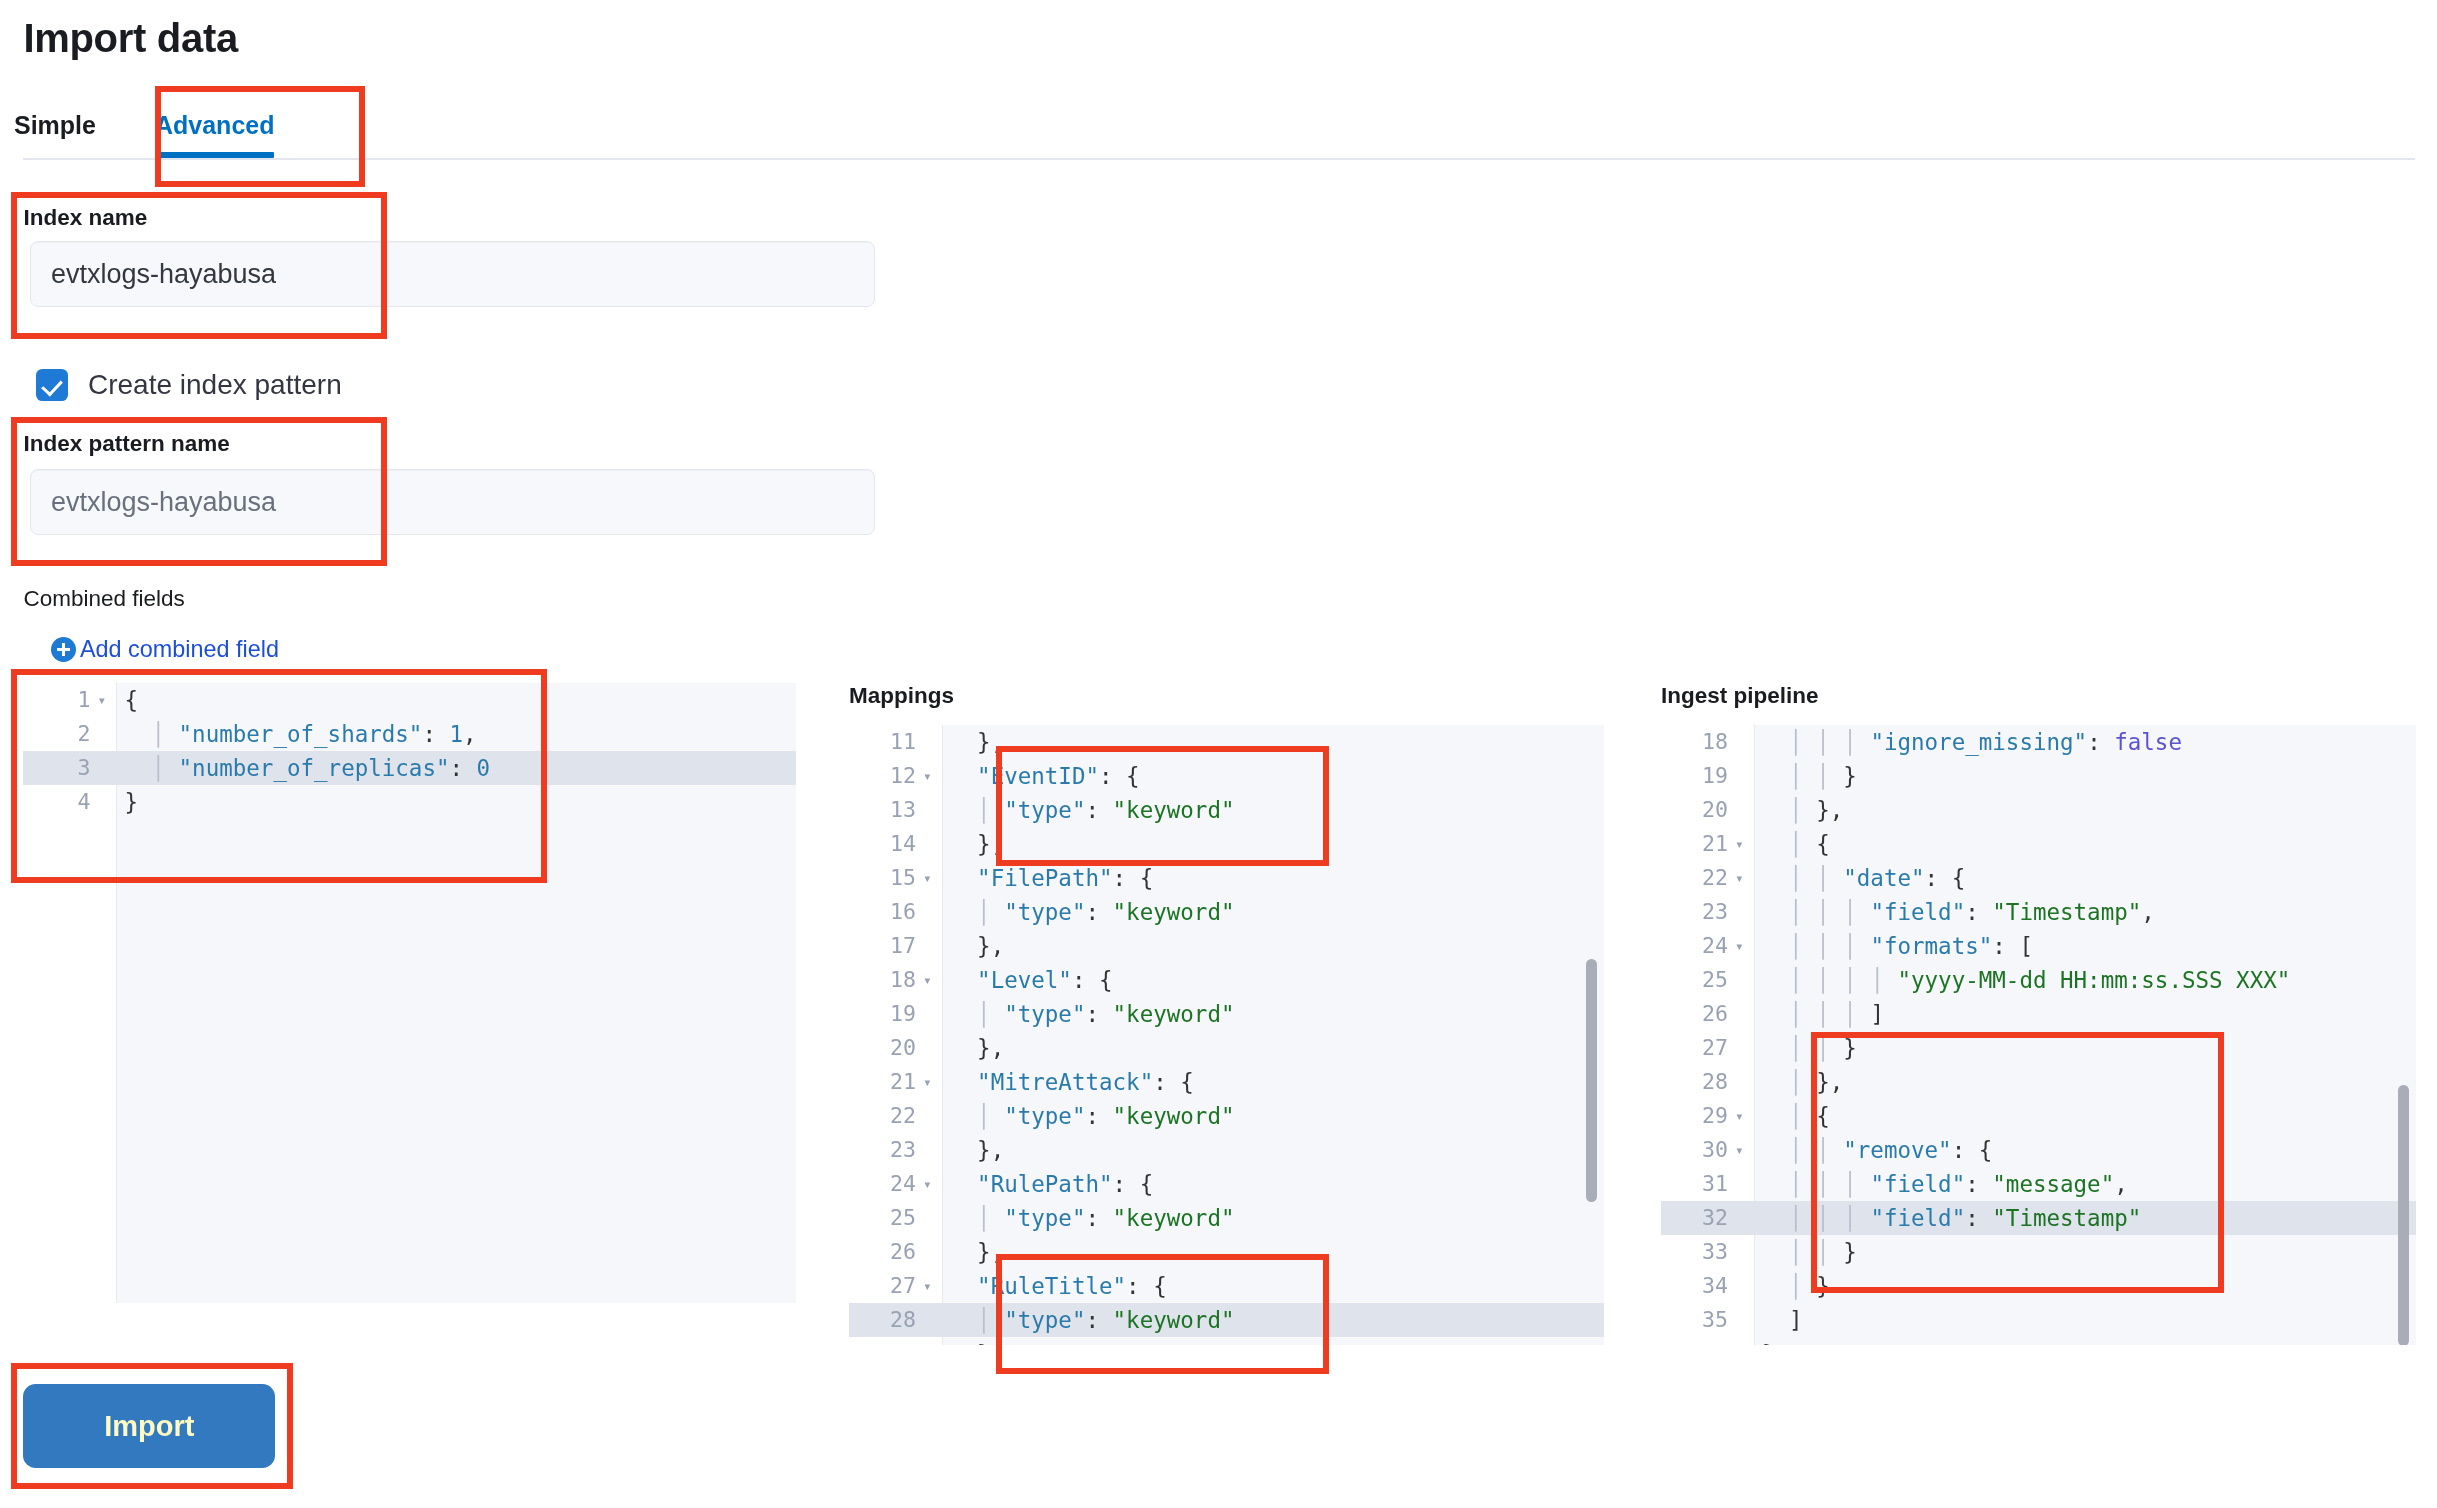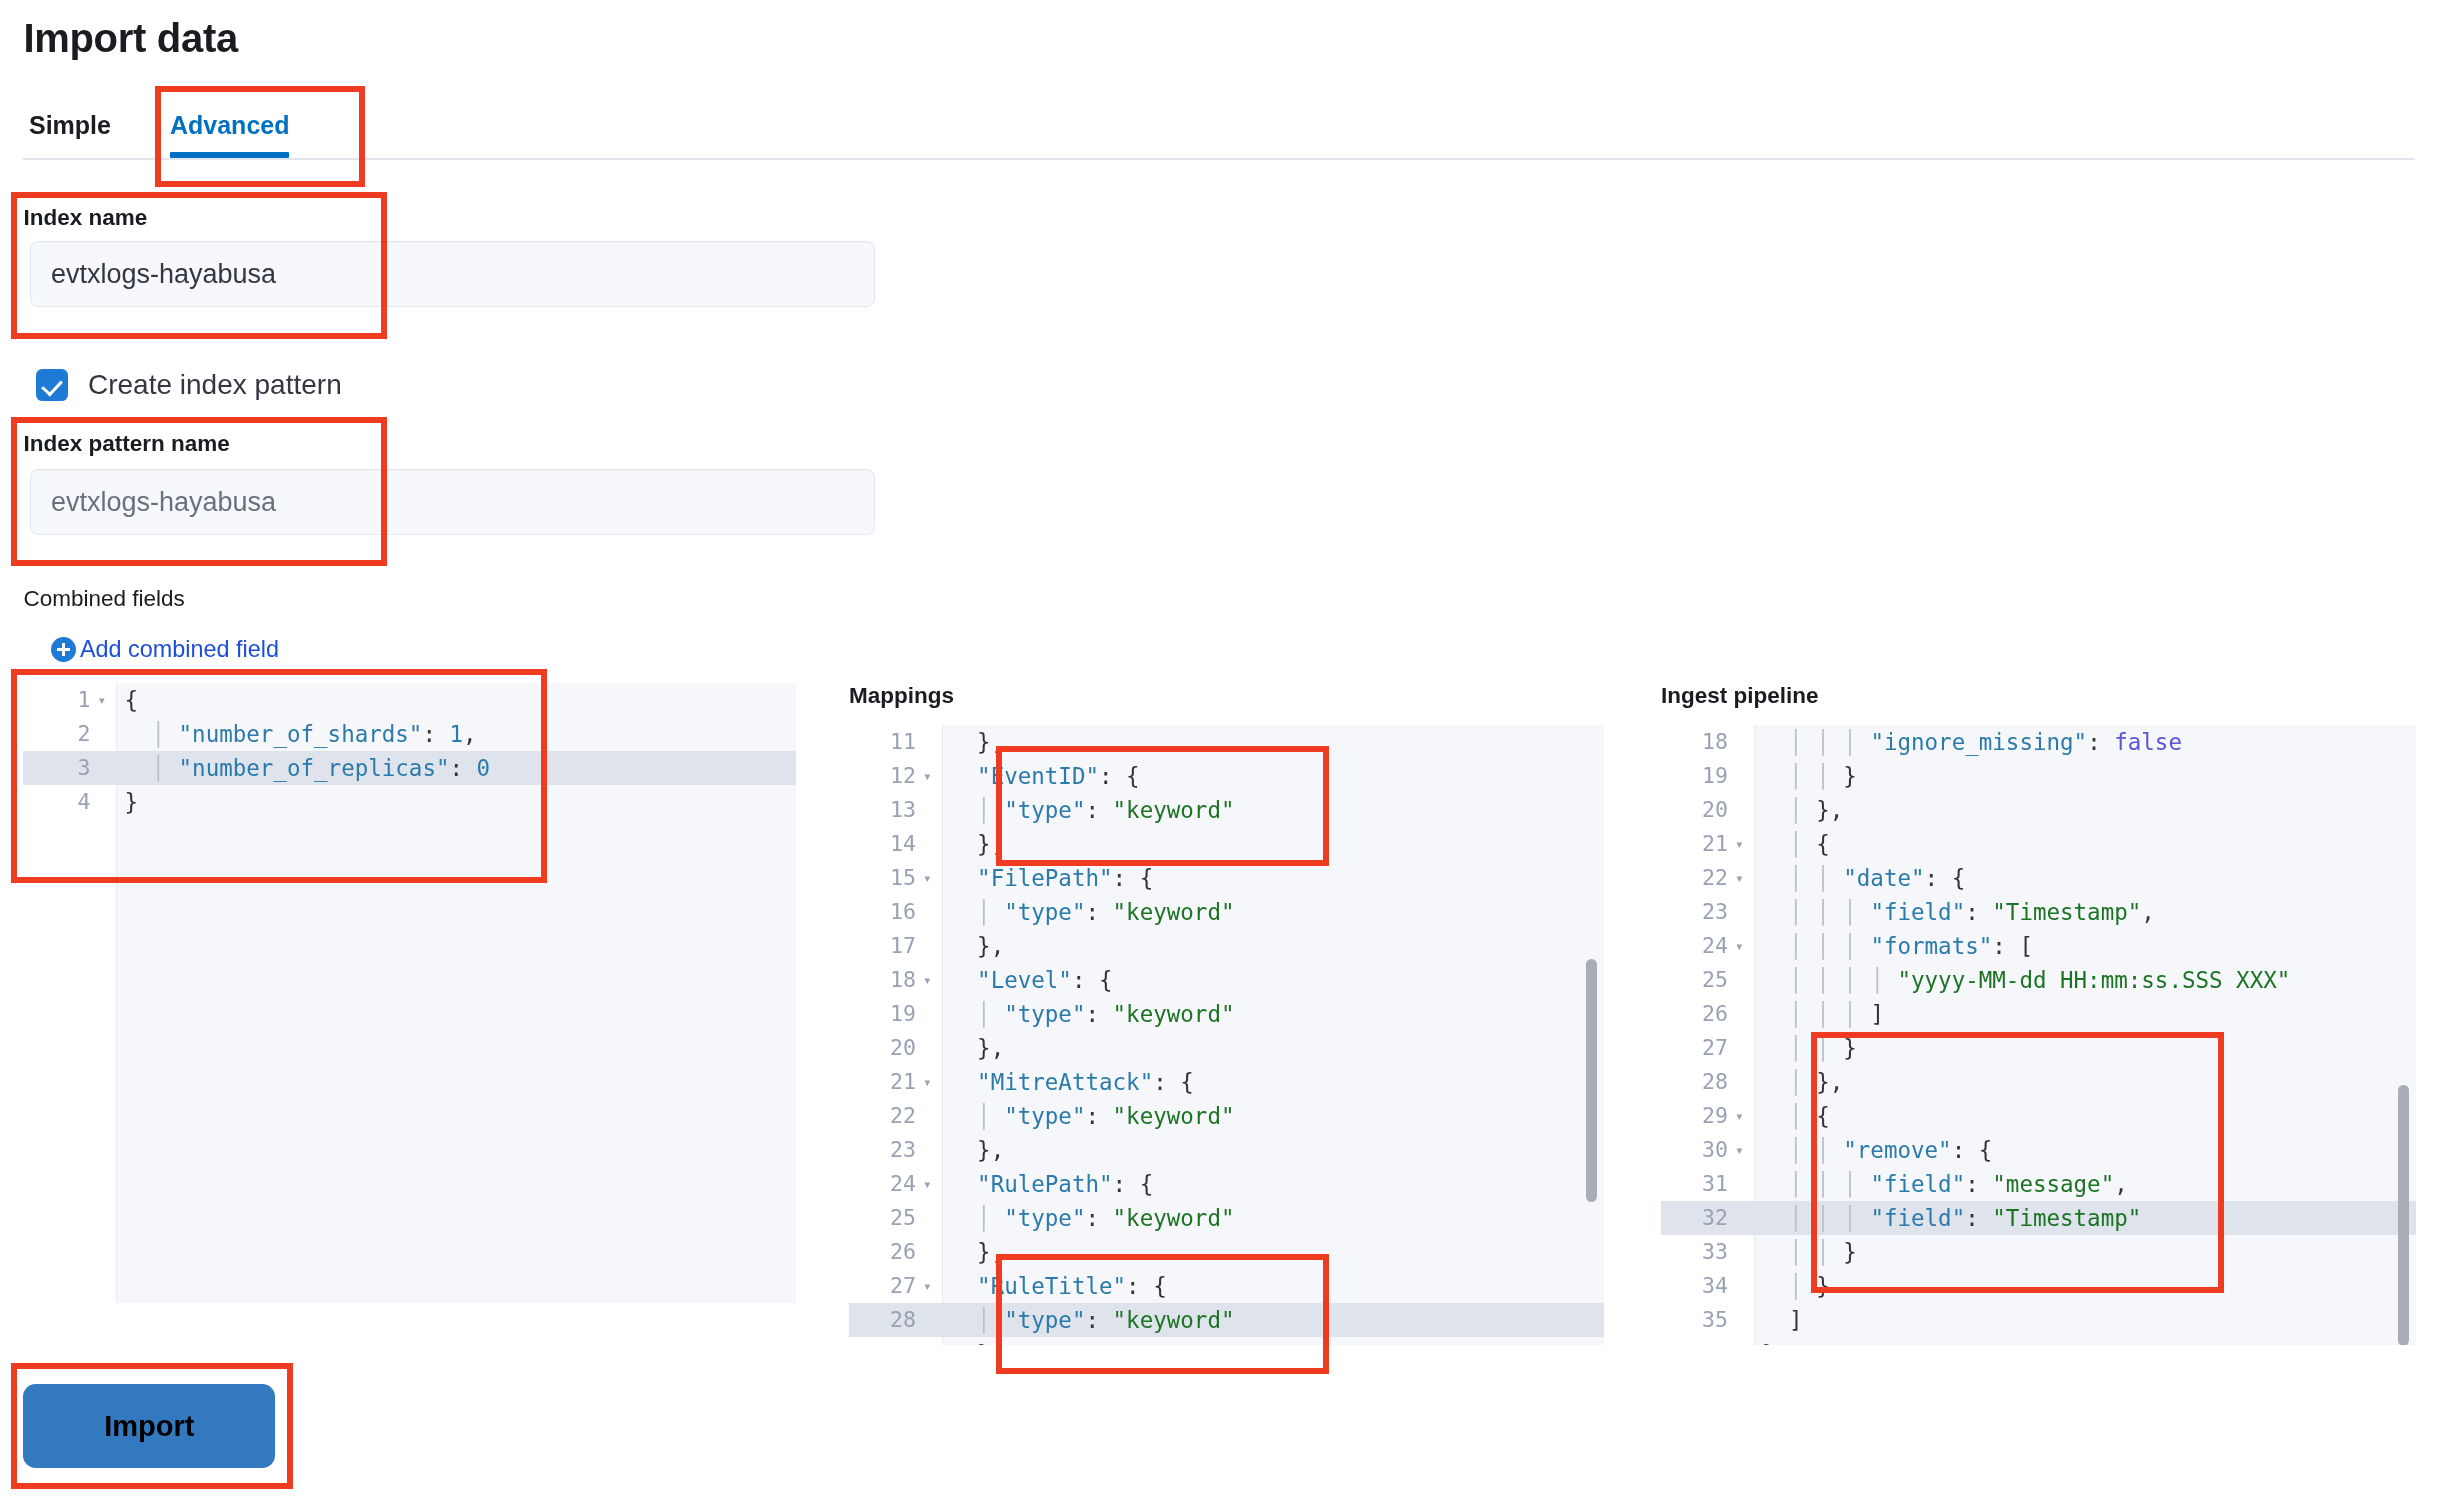--- a/index.html
+++ b/index.html
@@ -23,21 +23,21 @@
     top: 16px;
     font-size: 40px;
     font-weight: bold;
     color: #1a1c21;
     letter-spacing: -0.3px;
   }
 
   
   .tabs {
     position: absolute;
-    left: 29px;
+    left: 14px;
     top: 93px;
     display: flex;
     align-items: flex-end;
     height: 65px;
   }
   .tab {
     font-size: 25px;
     font-weight: bold;
     padding: 0 27px 20px 0;
     color: #1a1c21;
@@ -237,21 +237,21 @@
 
   
   .import-btn {
     position: absolute;
     left: 23.4px;
     top: 1384px;
     width: 252px;
     height: 84px;
     border-radius: 12.6px;
     background: #3279bf;
-    color: #000000;
+    color: #fef9c3;
     font-size: 29px;
     font-weight: bold;
     display: flex;
     align-items: center;
     justify-content: center;
     cursor: pointer;
     border: none;
     font-family: "Liberation Sans", sans-serif;
   }
 

